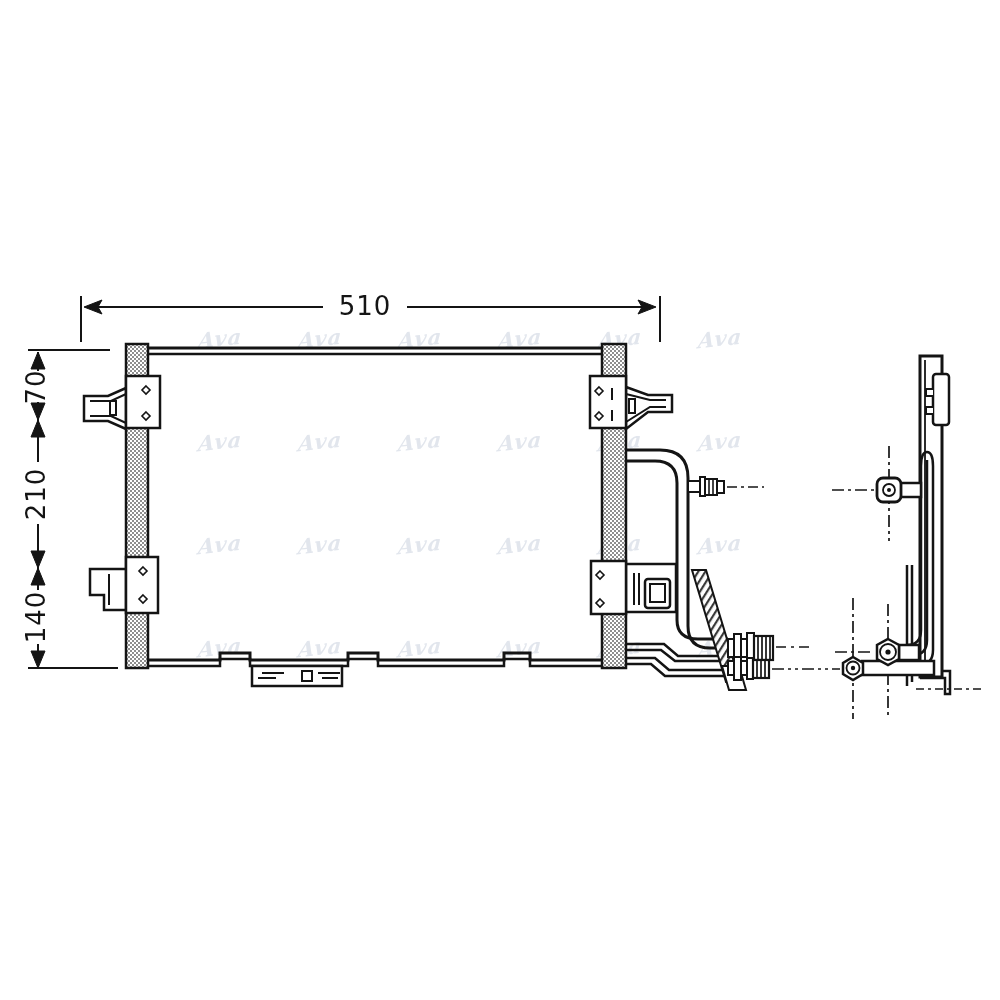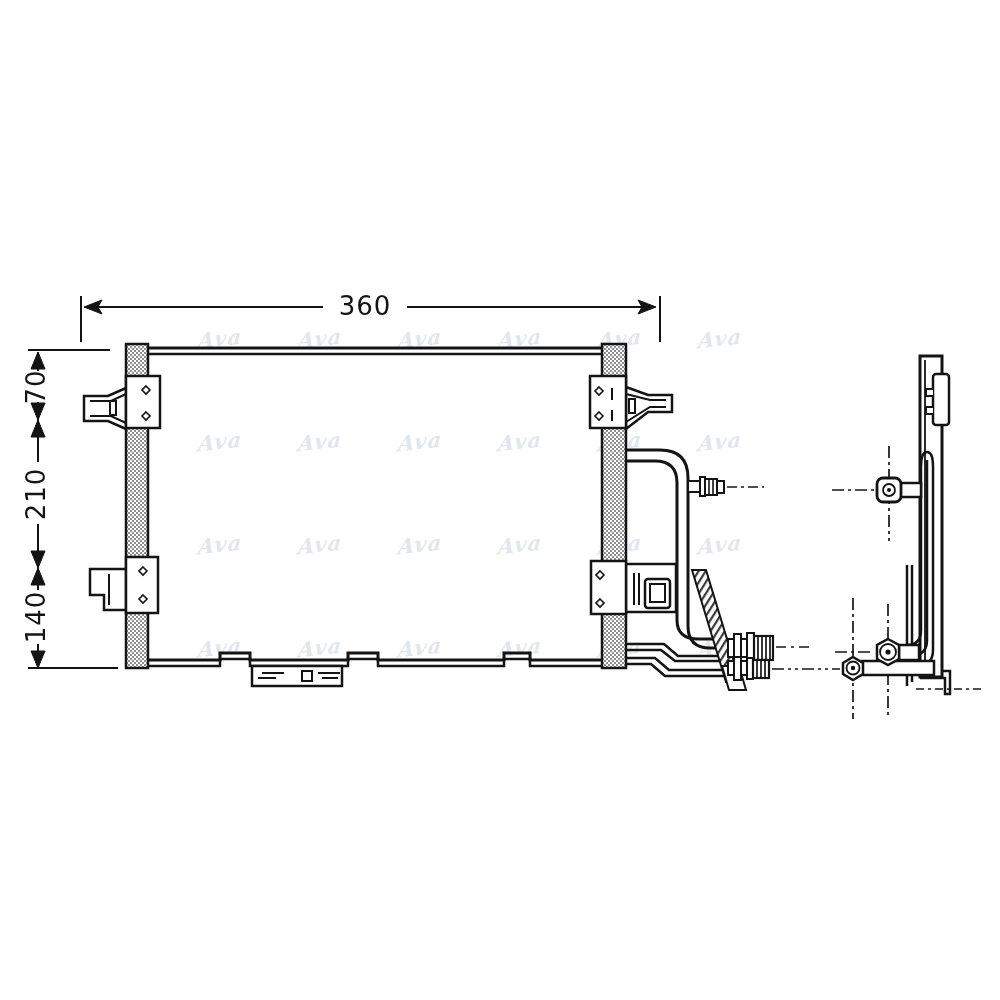--- a/index.html
+++ b/index.html
@@ -233,17 +233,17 @@
       <polygon points="888,639 899,645 899,659 888,665 877,659 877,645" fill="#ffffff" stroke-width="2.5"></polygon>
       <circle cx="888" cy="652" r="8" fill="#ffffff" stroke-width="1.8"></circle>
       <circle cx="888" cy="652" r="2.6" fill="#141414" stroke="none"></circle>
       <polygon points="853,657 863,663 863,674 853,680 843,674 843,663" fill="#ffffff" stroke-width="2.5"></polygon>
       <circle cx="853" cy="668" r="6.5" fill="#ffffff" stroke-width="1.8"></circle>
       <circle cx="853" cy="668" r="2.2" fill="#141414" stroke="none"></circle>
       <path d="M942,671 H950 V694 H945 V678 H920" fill="none" stroke-width="2.5"></path>
     </g>
   </svg>
 
-  <div class="dim-label horiz" id="lbl-740">360</div>
+  <div class="dim-label horiz" id="lbl-740">510</div>
   <div class="dim-label rot" id="lbl-70">70</div>
   <div class="dim-label rot" id="lbl-210">210</div>
   <div class="dim-label rot" id="lbl-140">140</div>
 </div>
 
 </body></html>

